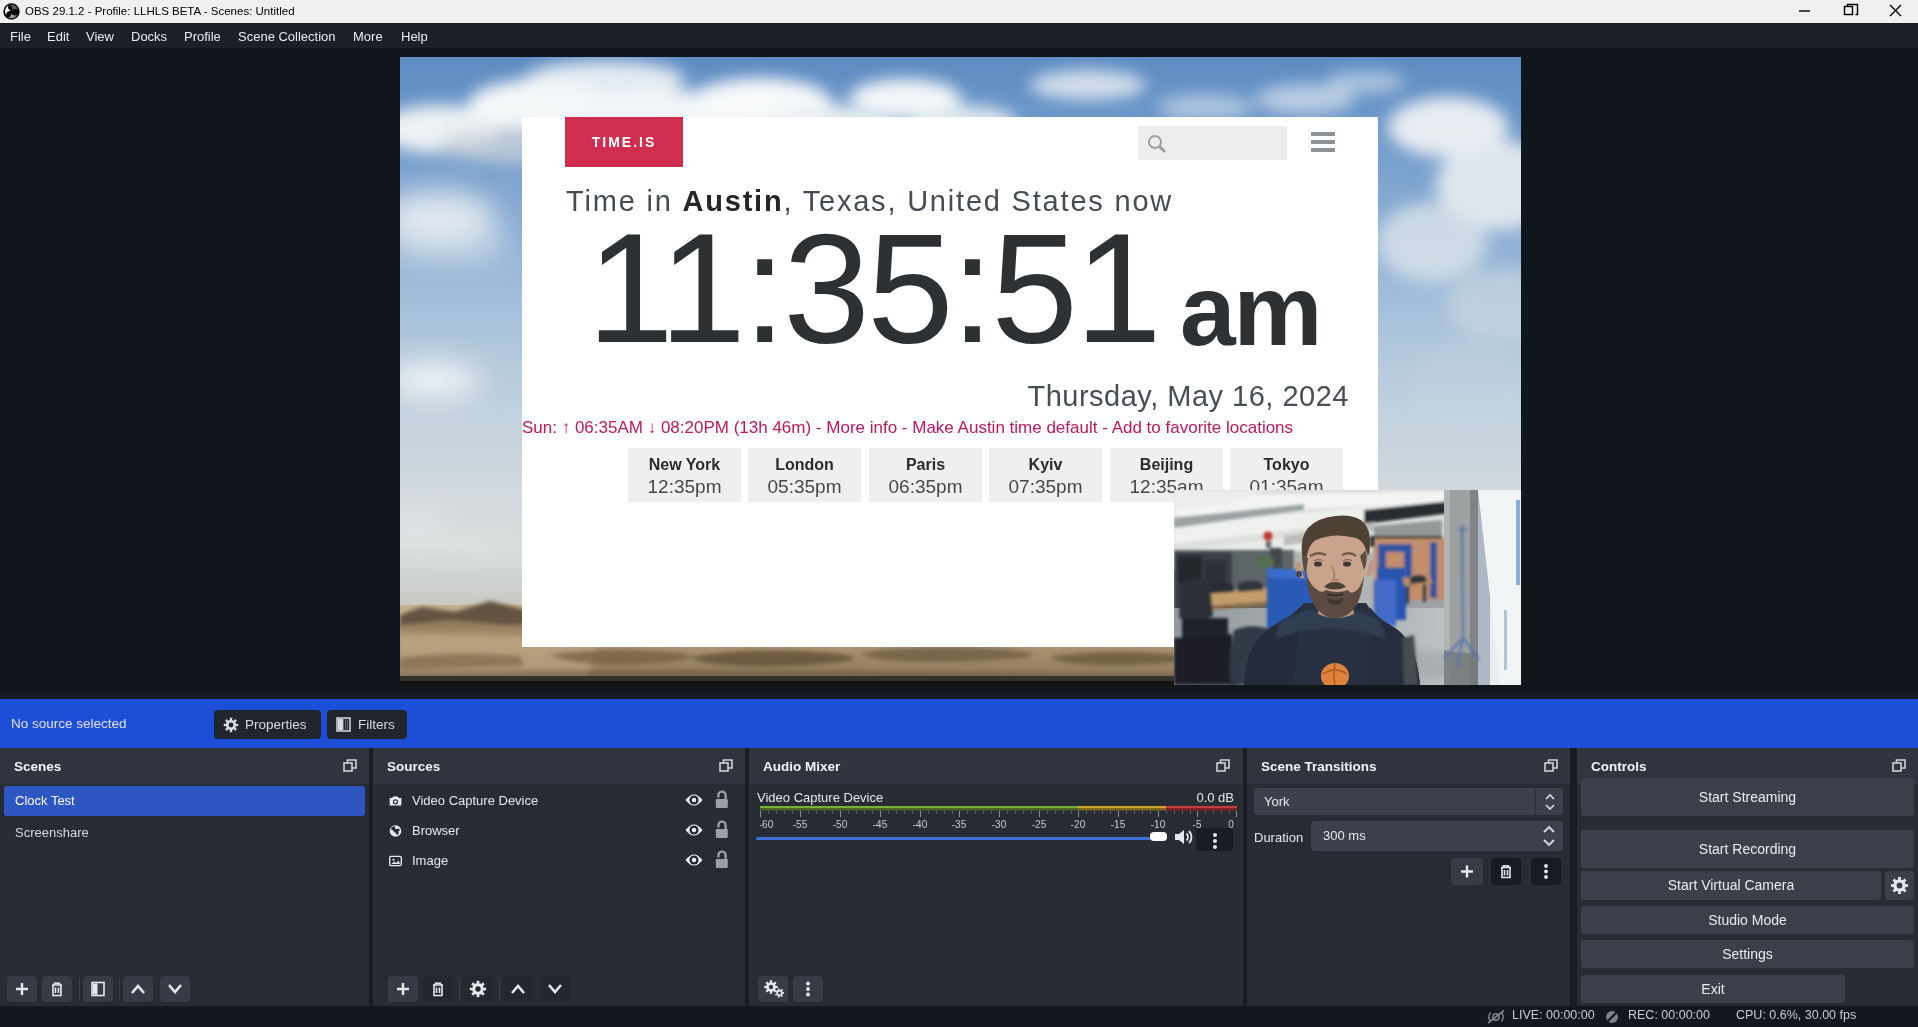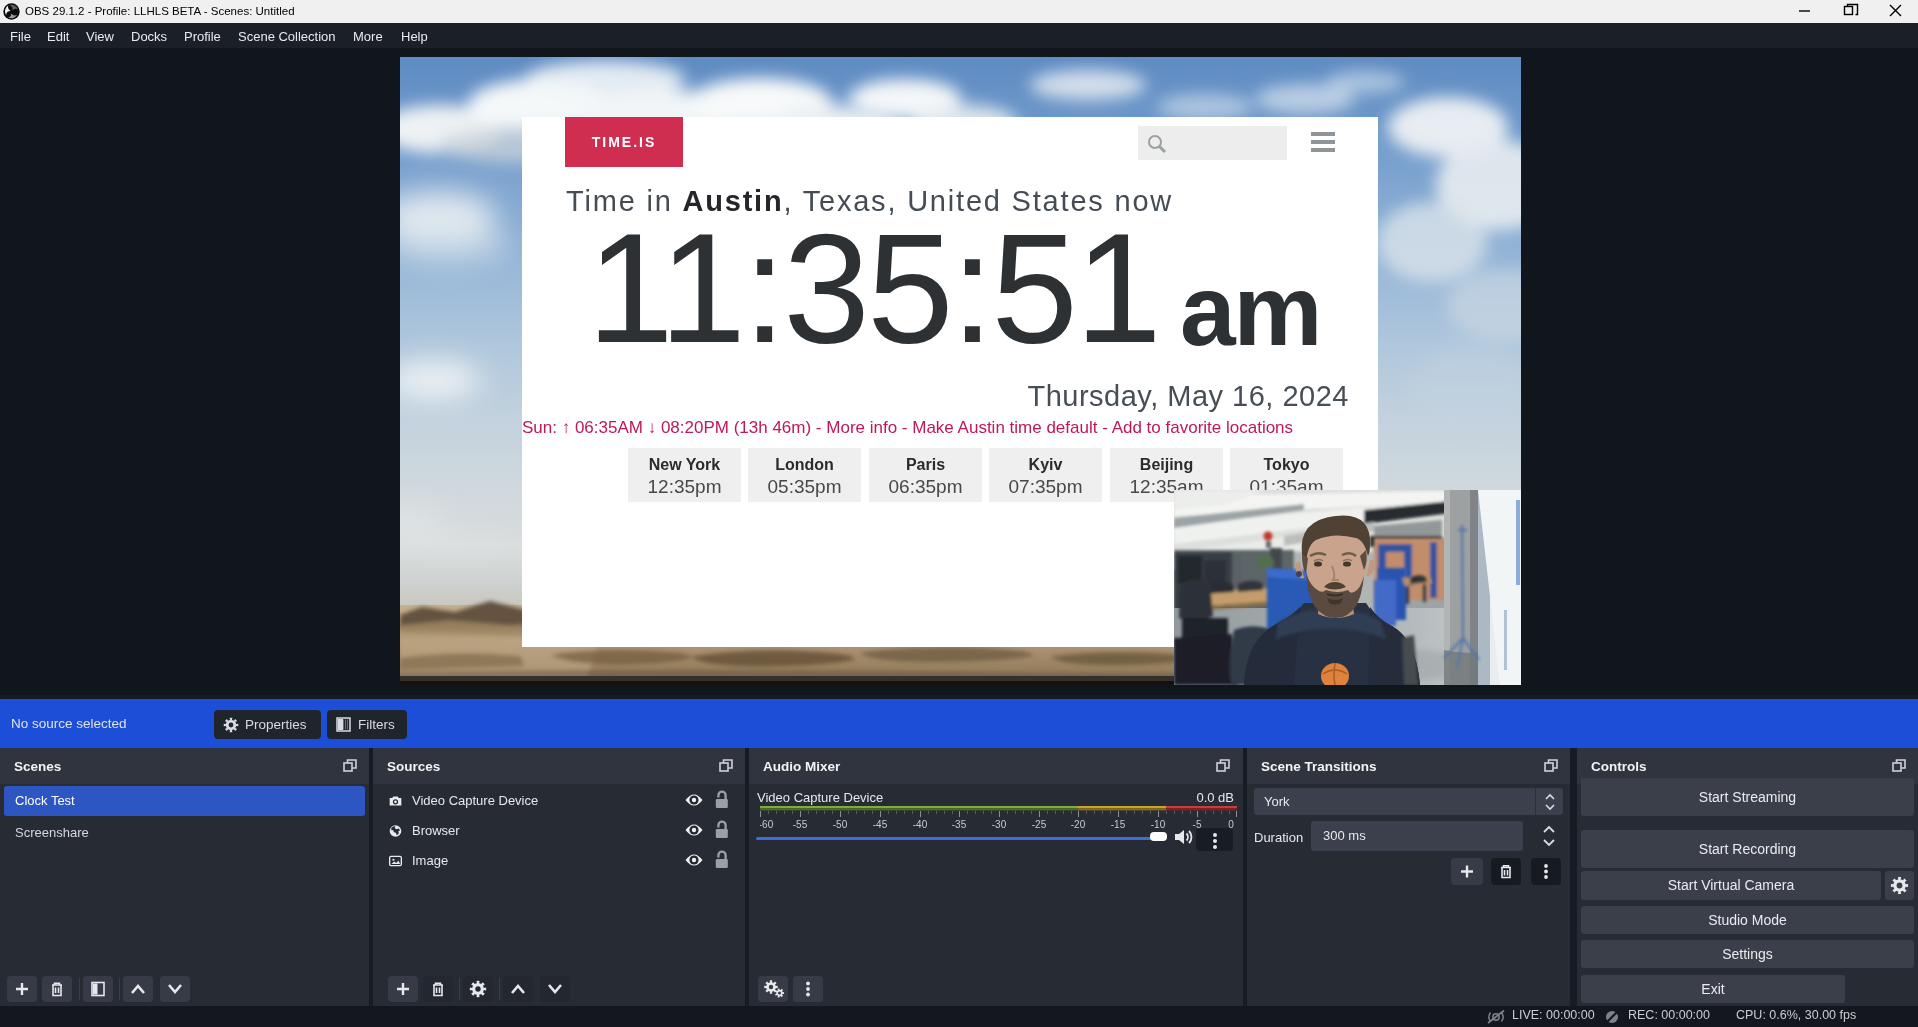--- a/index.html
+++ b/index.html
@@ -609,21 +609,21 @@
     <div class="phead">Scene Transitions<svg class="popout" style="right:12px" viewBox="0 0 14 13">
           <rect x="1" y="4" width="8" height="8" fill="none" stroke="#cfd2d8" stroke-width="1.6"></rect>
           <path d="M4.5 4 v-3 h8.5 v8 h-3.5" fill="none" stroke="#cfd2d8" stroke-width="1.6"></path>
         </svg></div>
     <div class="abs" style="left:7px;top:40px;width:309px;height:27px;background:#3b404c;border-radius:3px;font-size:13px;color:#e6e8ec;line-height:27px;padding-left:10px">York</div>
     <div class="abs" style="left:288px;top:40px;width:1px;height:27px;background:#2b2f38"></div>
     <svg class="abs" style="left:295px;top:44px" width="16" height="20" viewBox="0 0 16 20">
         <path d="M4 7l4-4 4 4M4 13l4 4 4-4" fill="none" stroke="#d8dbe0" stroke-width="1.6"></path>
       </svg>
     <div class="abs" style="left:7px;top:82px;font-size:13px;color:#e6e8ec">Duration</div>
-    <div class="abs" style="left:64px;top:73px;width:212px;height:30px;background:#3b404c;border-radius:3px;font-size:13px;color:#e6e8ec;line-height:30px;padding-left:12px">300 ms</div>
+    <div class="abs" style="left:64px;top:73px;width:252px;height:30px;background:#3b404c;border-radius:3px;font-size:13px;color:#e6e8ec;line-height:30px;padding-left:12px">300 ms</div>
     <svg class="abs" style="left:294px;top:74px" width="16" height="28" viewBox="0 0 16 28">
         <path d="M3 10l5-5 5 5" fill="none" stroke="#d8dbe0" stroke-width="1.8"></path>
         <path d="M3 18l5 5 5-5" fill="none" stroke="#d8dbe0" stroke-width="1.8"></path>
       </svg>
     <div class="ibtn" style="left:204px;top:110px;width:32px;height:27px">
         <svg viewBox="0 0 32 27">
           <path d="M16 7.5v12M10 13.5h12" stroke="#e6e8ec" stroke-width="2.4"></path>
         </svg>
       </div>
     <div class="ibtn dark" style="left:244px;top:110px;width:30px;height:27px;background:#161a21">

